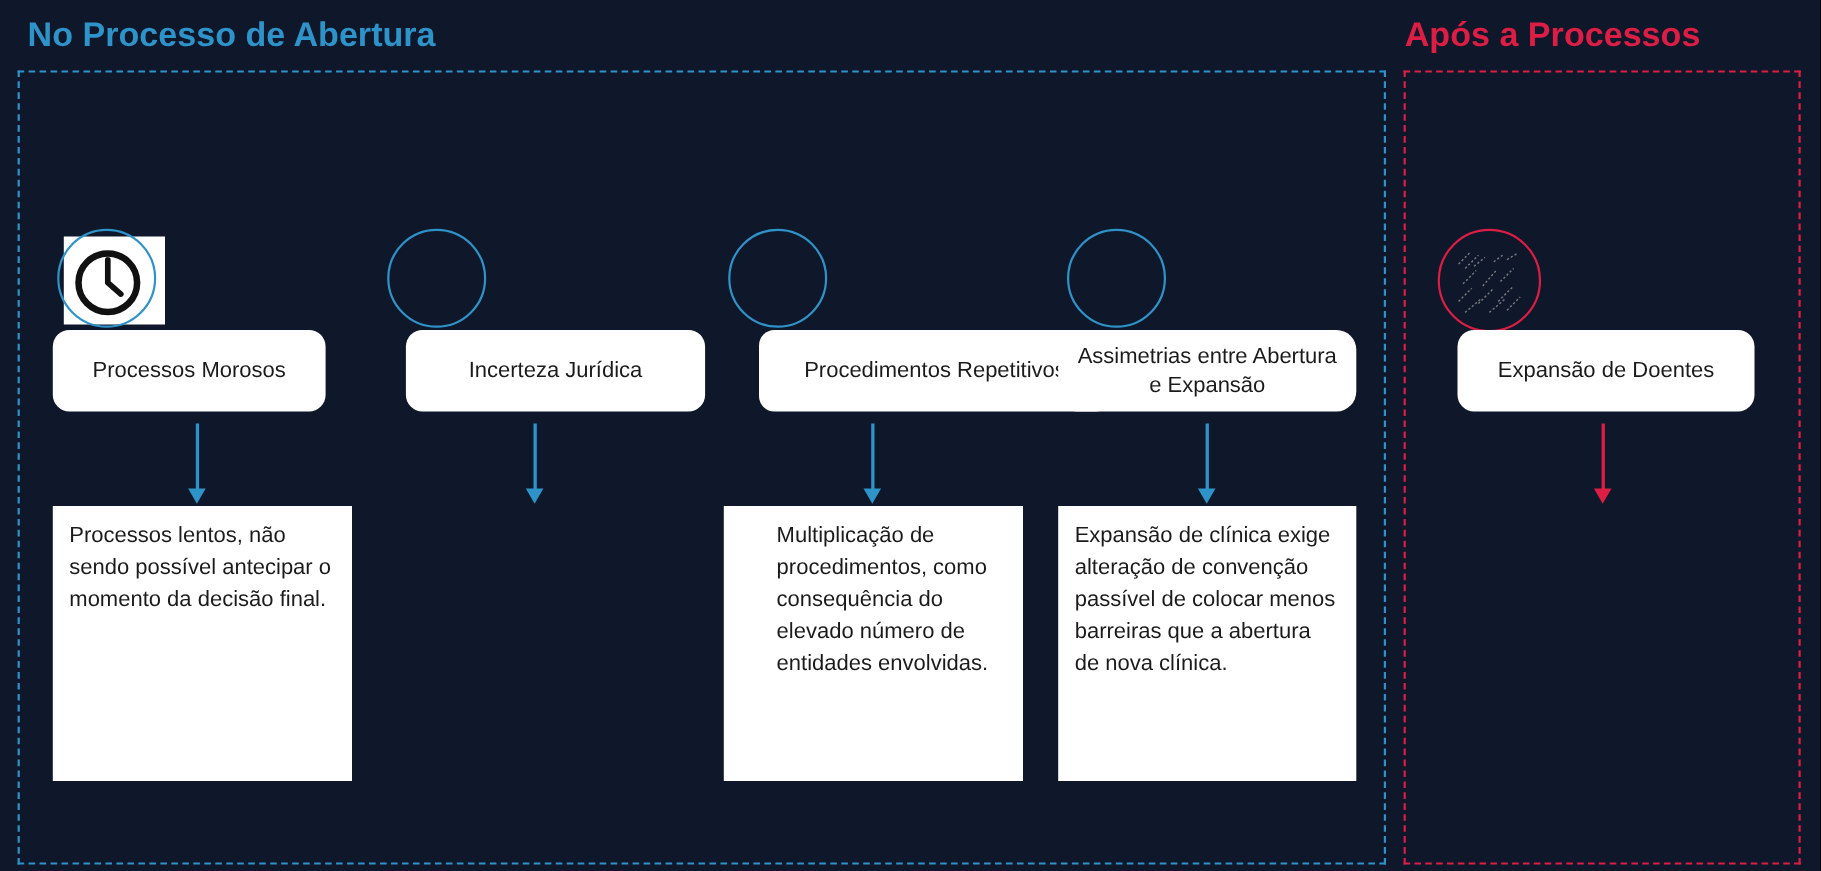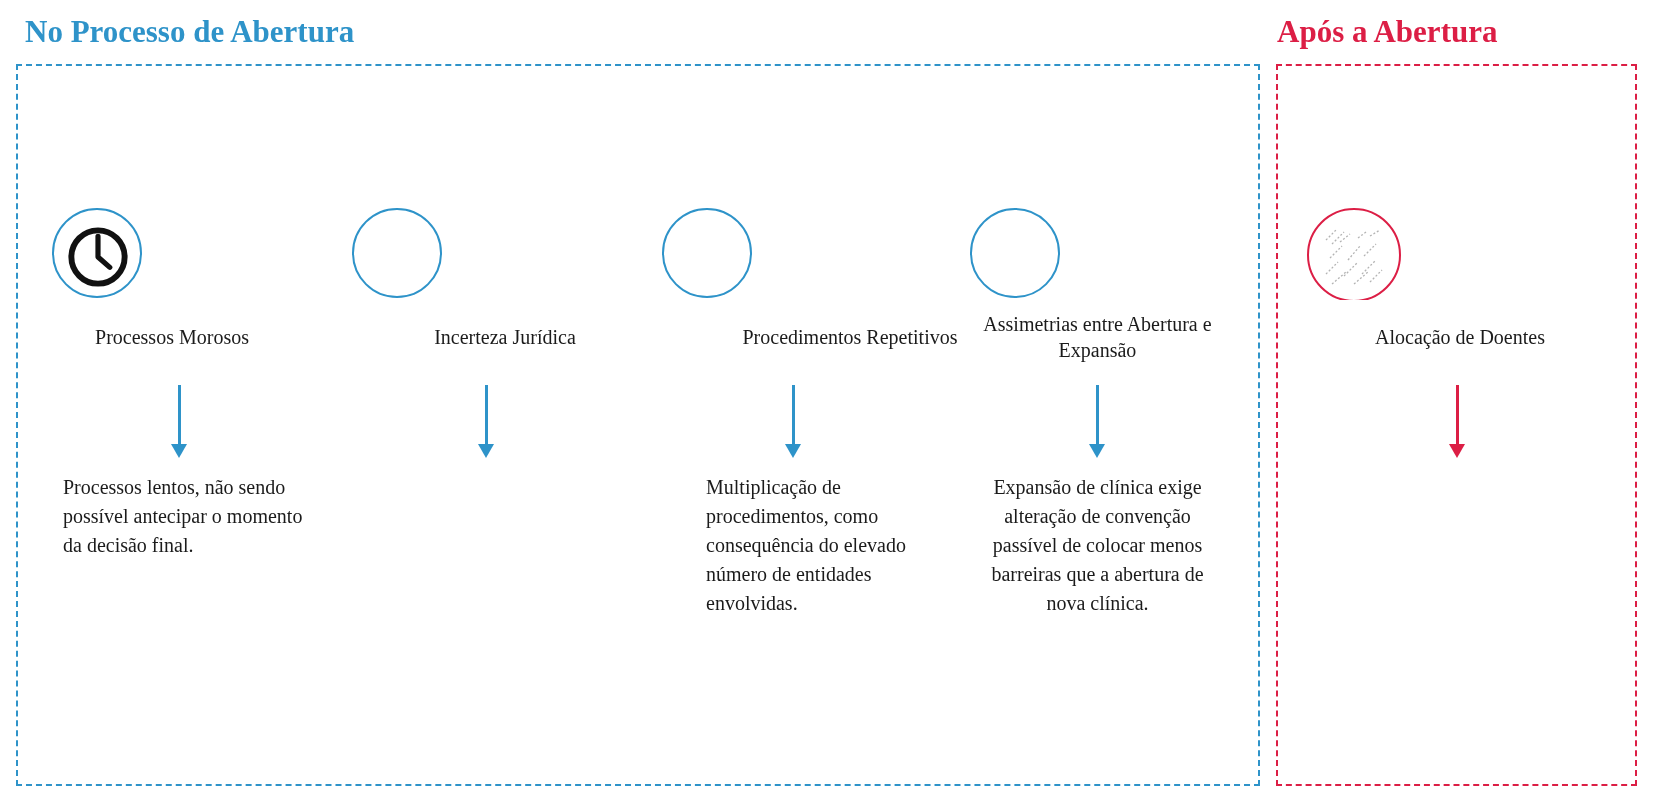--- a/index.html
+++ b/index.html
@@ -1,18 +1,18 @@
 <!DOCTYPE html>
 <html><head>
 <meta charset="utf-8">
 <style>
   html,body{margin:0;padding:0;background:#000;}
   #canvas{
-    position:relative;width:1655px;height:792px;background:#ffffff;overflow:hidden;
-    font-family:Liberation Serif, serif;
+    position:relative;width:1655px;height:792px;background:#0f172a;overflow:hidden;
+    font-family:Liberation Sans, sans-serif;
   }
   .section-title{position:absolute;top:14px;font-size:31px;font-weight:600;letter-spacing:0;}
   #title-blue{left:25px;color:#2E93C9;}
   #title-red{left:1277px;color:#DC1E45;}
   .region{position:absolute;top:64px;height:722px;box-sizing:border-box;border:2px dashed;}
   #region-blue{left:16px;width:1244px;border-color:#2E93C9;}
   #region-red{left:1276px;width:361px;border-color:#DC1E45;}
 
   .icon-circle{position:absolute;top:208px;width:90px;height:90px;border-radius:50%;
     border:2.5px solid #2E93C9;box-sizing:border-box;background:transparent;}
@@ -38,35 +38,35 @@
   .arrow-stem{position:absolute;top:385px;width:3px;height:61px;background:#2E93C9;}
   .arrow-head{position:absolute;top:444px;width:0;height:0;
     border-left:8px solid transparent;border-right:8px solid transparent;
     border-top:14px solid #2E93C9;}
   #stem-1{left:178px;} #head-1{left:171px;}
   #stem-2{left:485px;} #head-2{left:478px;}
   #stem-3{left:792px;} #head-3{left:785px;}
   #stem-4{left:1096px;} #head-4{left:1089px;}
   #stem-5{left:1456px;background:#DC1E45;} #head-5{left:1449px;border-top-color:#DC1E45;}
 
-  .detail-box{position:absolute;top:460px;height:298px;background:#fff;box-sizing:border-box;
+  .detail-box{position:absolute;top:460px;height:250px;background:#fff;box-sizing:border-box;
     color:#1b1b1b;font-size:20px;line-height:29px;padding:13px 15px;text-align:left;}
   #detail-1{left:48px;width:272px;}
   #detail-2{left:350px;width:272px;}
   #detail-3{left:658px;width:272px;padding-left:48px;}
-  #detail-4{left:962px;width:271px;text-align:center;}
+  #detail-4{left:962px;width:271px;}
   #detail-5{left:1325px;width:270px;}
 </style>
 </head>
 <body>
 
 <div id="canvas">
 
   <div class="section-title" id="title-blue">No Processo de Abertura</div>
-  <div class="section-title" id="title-red">Após a Abertura</div>
+  <div class="section-title" id="title-red">Após a Processos</div>
 
   <div class="region" id="region-blue"></div>
   <div class="region" id="region-red"></div>
 
   <div id="clock-square"></div>
   <svg id="clock-svg" viewBox="0 0 100 100">
     <circle cx="50" cy="50" r="36" fill="none" stroke="#111" stroke-width="8"></circle>
     <polyline points="50,22 50,50 66,64" fill="none" stroke="#111" stroke-width="7" stroke-linecap="round" stroke-linejoin="round"></polyline>
   </svg>
   <div class="icon-circle" id="circle-1"></div>
@@ -90,21 +90,21 @@
       <path d="M12,58 L26,46"></path>
         <path d="M34,58 L48,46"></path>
         <path d="M50,56 L62,44"></path>
     </g>
   </svg>
 
   <div class="label-box" id="label-1">Processos Morosos</div>
   <div class="label-box" id="label-2">Incerteza Jurídica</div>
   <div class="label-box" id="label-3">Procedimentos Repetitivos</div>
   <div class="label-box" id="label-4">Assimetrias entre Abertura e Expansão</div>
-  <div class="label-box" id="label-5">Alocação de Doentes</div>
+  <div class="label-box" id="label-5">Expansão de Doentes</div>
 
   <div class="arrow-stem" id="stem-1"></div>
   <div class="arrow-head" id="head-1"></div>
   <div class="arrow-stem" id="stem-2"></div>
   <div class="arrow-head" id="head-2"></div>
   <div class="arrow-stem" id="stem-3"></div>
   <div class="arrow-head" id="head-3"></div>
   <div class="arrow-stem" id="stem-4"></div>
   <div class="arrow-head" id="head-4"></div>
   <div class="arrow-stem" id="stem-5"></div>

